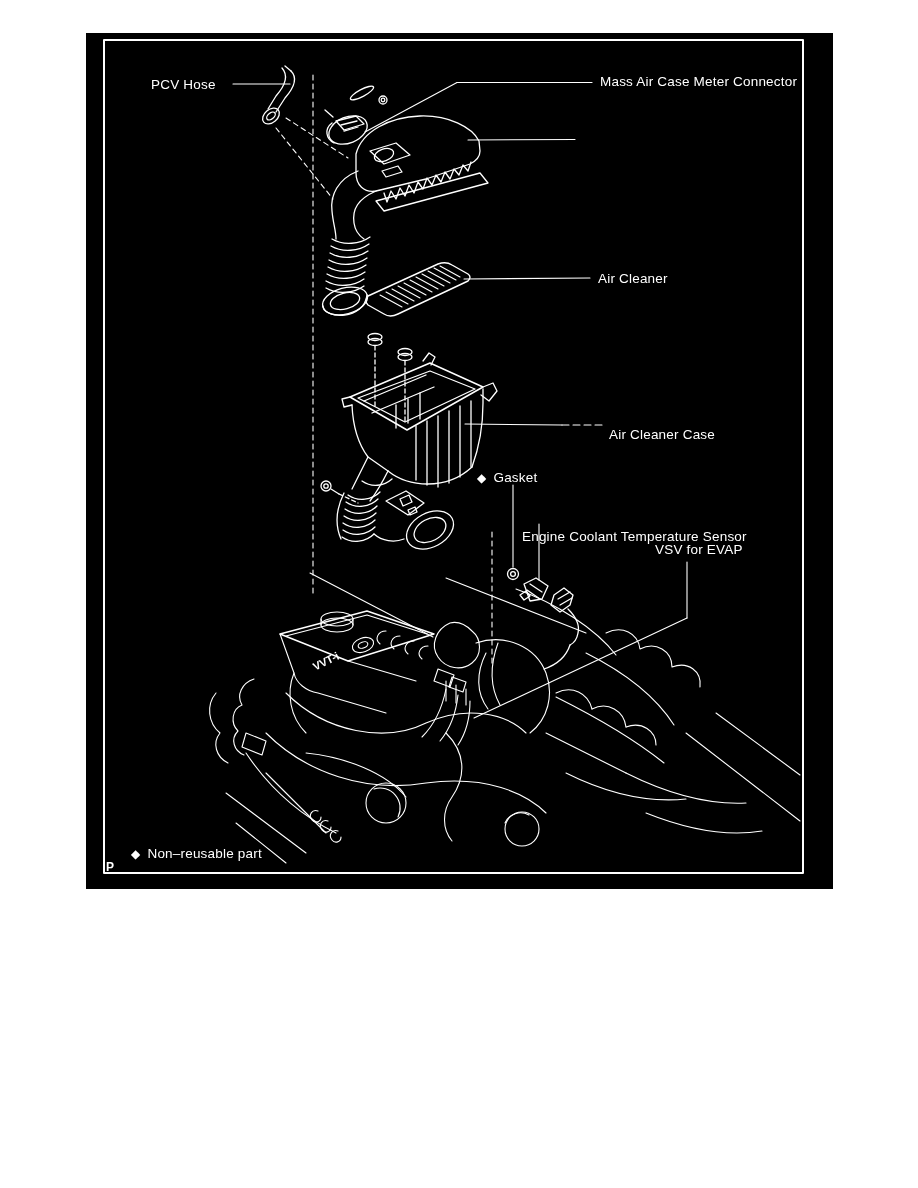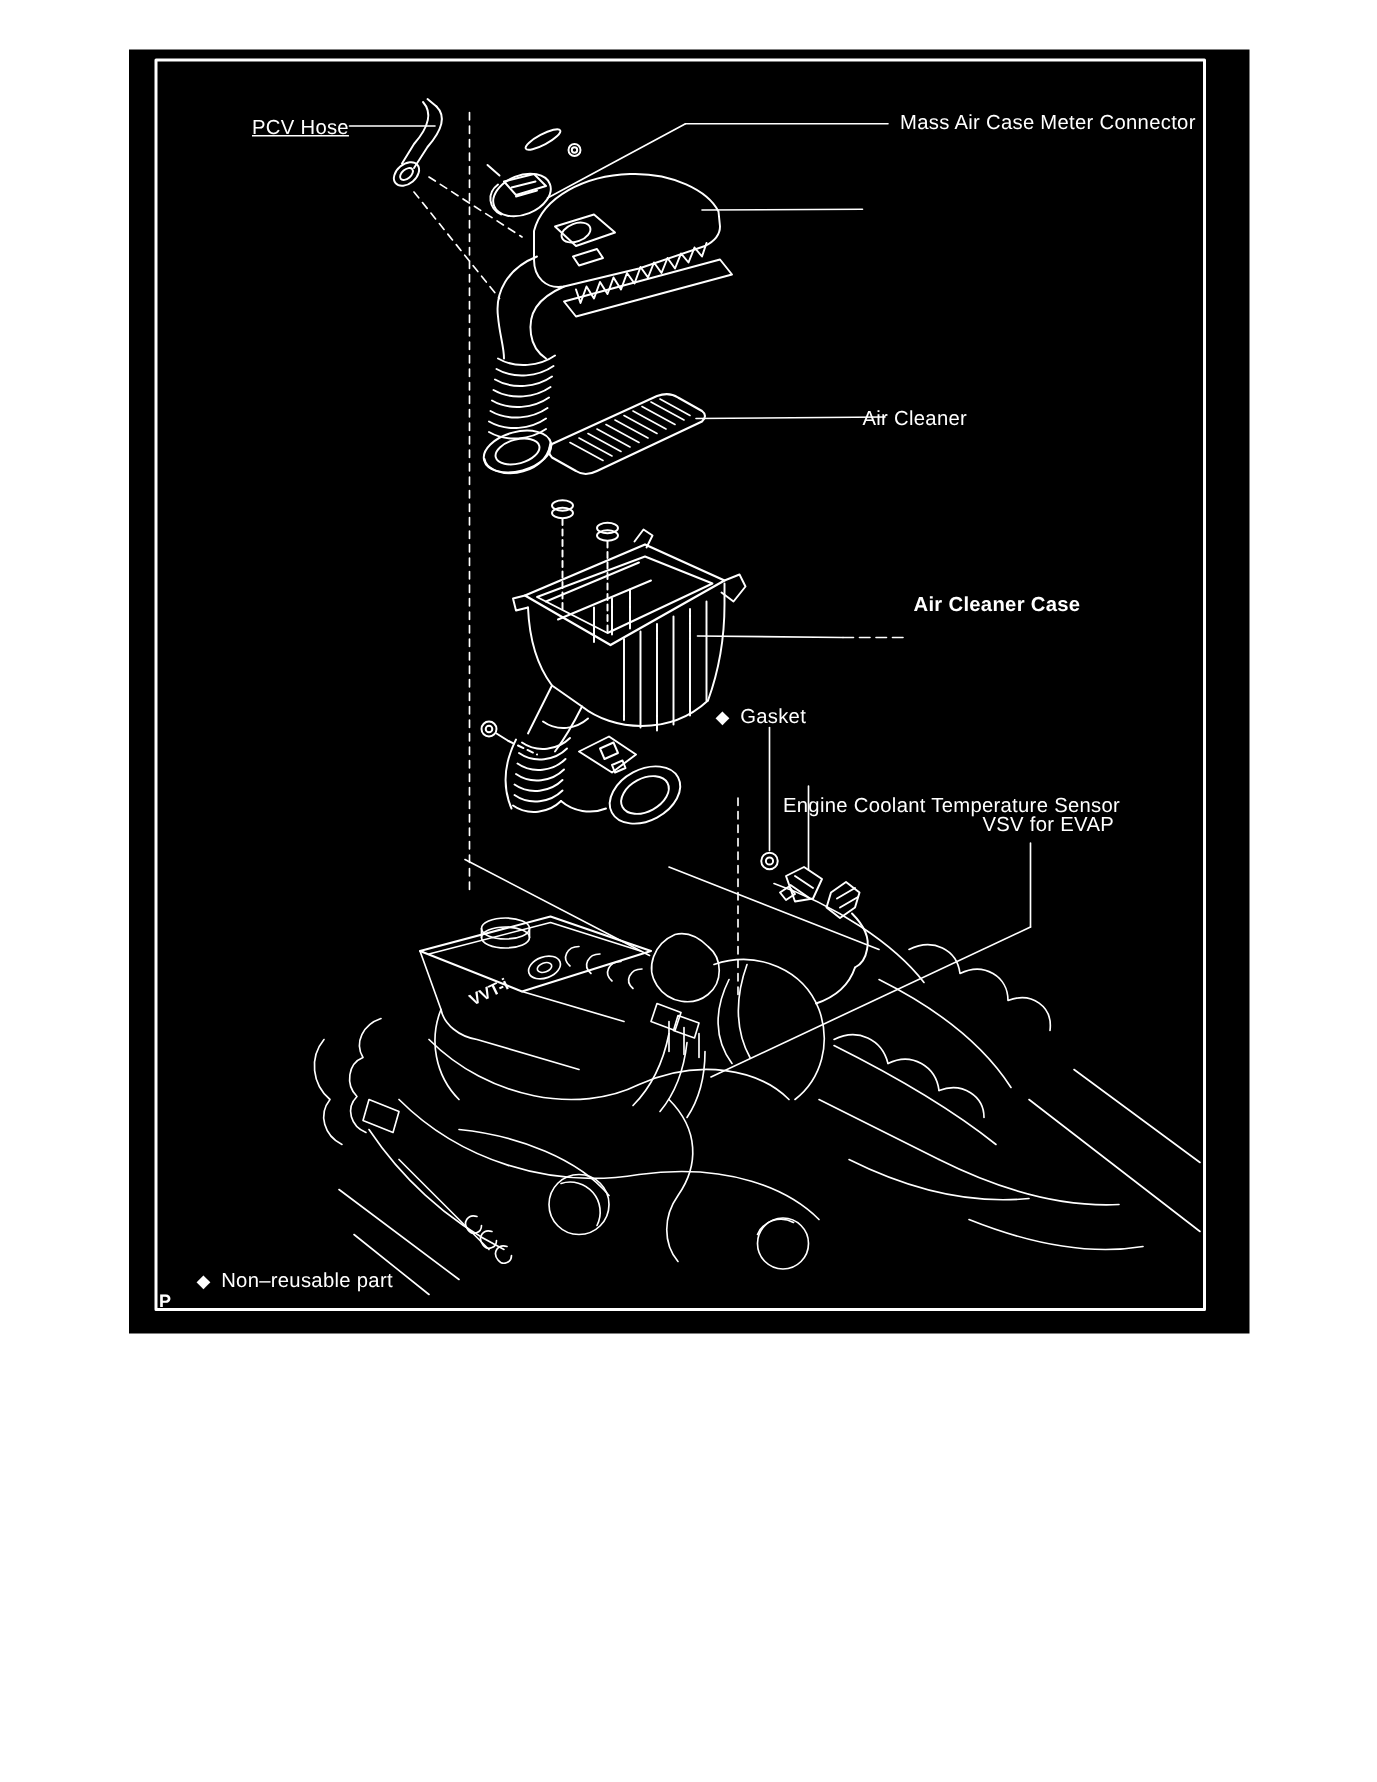--- a/index.html
+++ b/index.html
@@ -260,28 +260,28 @@
         <path d="M600,700 L714,788 M630,680 L714,742"></path>
 
         <path d="M232,778 C226,776 222,782 226,787 C229,791 235,789 235,784"></path>
         <path d="M242,788 C236,786 232,792 236,797 C239,801 245,799 245,794"></path>
         <path d="M252,798 C246,796 242,802 246,807 C249,811 255,809 255,804"></path>
 
         <text x="226" y="632" transform="rotate(-26 240 628)" fill="currentColor" stroke="none" font-family="Liberation Sans, sans-serif" font-size="11" font-weight="bold">VVT-i</text>
       </g>
     </svg>
 
-    <div class="lbl" style="left:82px;top:44px;text-decoration:underline;">PCV Hose</div>
+    <div class="lbl" style="left:65px;top:44px;">PCV Hose</div>
 
     <div class="lbl" style="left:514px;top:41px;">Mass Air Case Meter Connector</div>
 
 
-    <div class="lbl" style="left:489px;top:238px;">Air Cleaner</div>
-
-    <div class="lbl" style="left:523px;top:362px;font-weight:bold;">Air Cleaner Case</div>
+    <div class="lbl" style="left:512px;top:238px;">Air Cleaner</div>
+
+    <div class="lbl" style="left:523px;top:394px;">Air Cleaner Case</div>
 
     <div class="lbl lbl-flex" style="left:391px;top:437px;">
       <span class="diamond">◆</span>
       <span>Gasket</span>
     </div>
 
     <div class="lbl" style="left:436px;top:496px;">Engine Coolant Temperature Sensor</div>
 
     <div class="lbl" style="left:569px;top:509px;">VSV for EVAP</div>
 

